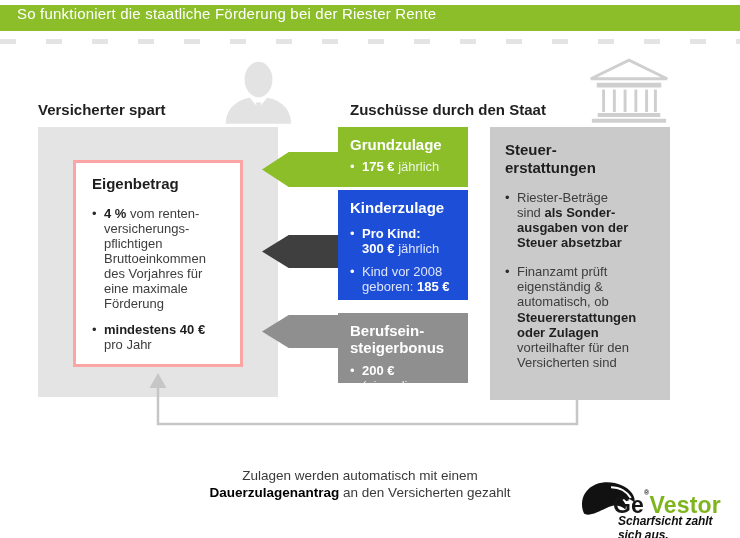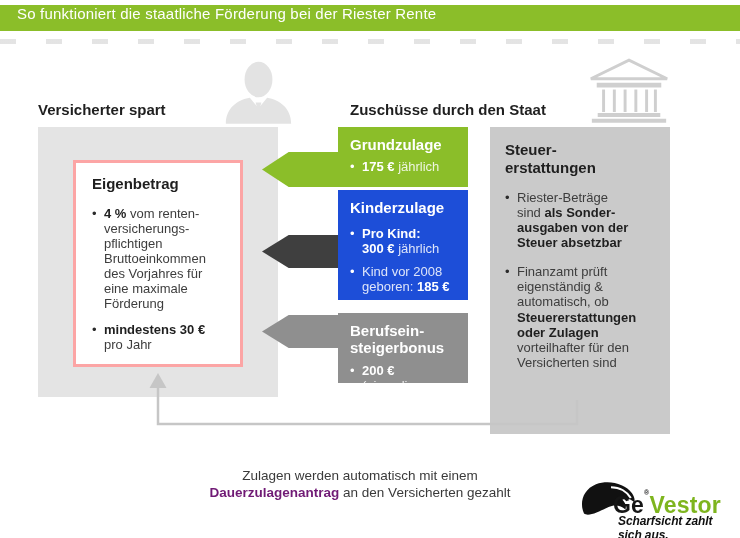--- a/index.html
+++ b/index.html
@@ -13,21 +13,21 @@
   .dots{position:absolute;left:0;top:39px;width:740px;height:5px;opacity:.16;
         background:repeating-linear-gradient(90deg,#555 0 16px,transparent 16px 46px);}
 
   
   .col-heading{position:absolute;font-size:15px;font-weight:bold;color:#1f1f1f;}
   .left-heading{left:38px;top:101px;}
   .state-heading{left:350px;top:101px;}
 
   
   .panel-left{position:absolute;left:38px;top:127px;width:240px;height:270px;background:#e4e4e4;}
-  .panel-right{position:absolute;left:490px;top:127px;width:180px;height:307px;background:#cacaca;
+  .panel-right{position:absolute;left:490px;top:127px;width:180px;height:273px;background:#cacaca;
                box-sizing:border-box;padding:14px 13px 0 15px;}
 
   .own-box{position:absolute;left:73px;top:160px;width:170px;height:207px;background:#fff;
            border:3px solid #fca5a5;box-sizing:border-box;padding:12px 14px 0 16px;}
 
   .box-title{font-size:15px;font-weight:bold;line-height:1.2;white-space:pre-line;}
   .dark-title{color:#1f1f1f;margin-bottom:13px;}
 
   
   .bullet{display:flex;margin-bottom:10px;}
@@ -58,21 +58,21 @@
   .arrow-beruf{top:315px;height:33px;background:#8f8f8f;}
 
   
   .person{position:absolute;left:222px;top:59px;width:73px;height:66px;}
   .building{position:absolute;left:585px;top:56px;width:88px;height:69px;}
   .connector{position:absolute;left:0;top:0;width:740px;height:538px;pointer-events:none;}
 
   
   .note{position:absolute;left:100px;top:452px;width:520px;text-align:center;
         font-size:13.5px;line-height:1.22;color:#3a3a3a;white-space:pre-line;}
-  .note strong{color:#701a75;}
+  .note strong{color:#000000;}
 
   
   .logo{position:absolute;left:563px;top:480px;width:172px;height:54px;}
   .eagle{position:absolute;left:14px;top:0;width:62px;height:36px;}
   .wordmark{position:absolute;left:50px;top:9px;font-size:23px;font-weight:bold;
             letter-spacing:.2px;color:#151515;line-height:1;}
   .wordmark .v{color:#7eb51e;}
   .wordmark sup{font-size:7px;vertical-align:18px;color:#151515;}
   .tagline{position:absolute;left:55px;top:34px;font-size:12px;font-weight:bold;
            font-style:italic;color:#101010;letter-spacing:-0.1px;}
@@ -117,21 +117,21 @@
     <div class="bullet dark-bullet">
       <div class="bullet-text"><strong>4 %</strong><span> vom renten-
 versicherungs-
 pflichtigen
 Bruttoeinkommen
 des Vorjahres für
 eine maximale
 Förderung</span></div>
     </div>
     <div class="bullet dark-bullet">
-      <div class="bullet-text"><strong>mindestens 30 €</strong><span>
+      <div class="bullet-text"><strong>mindestens 40 €</strong><span>
 pro Jahr</span></div>
     </div>
   </div>
 
   <div class="flow-arrow arrow-grund"></div>
   <div class="flow-arrow arrow-kinder"></div>
   <div class="flow-arrow arrow-beruf"></div>
 
   <div class="gov-box box-grund">
     <div class="gov-title">Grundzulage</div>

